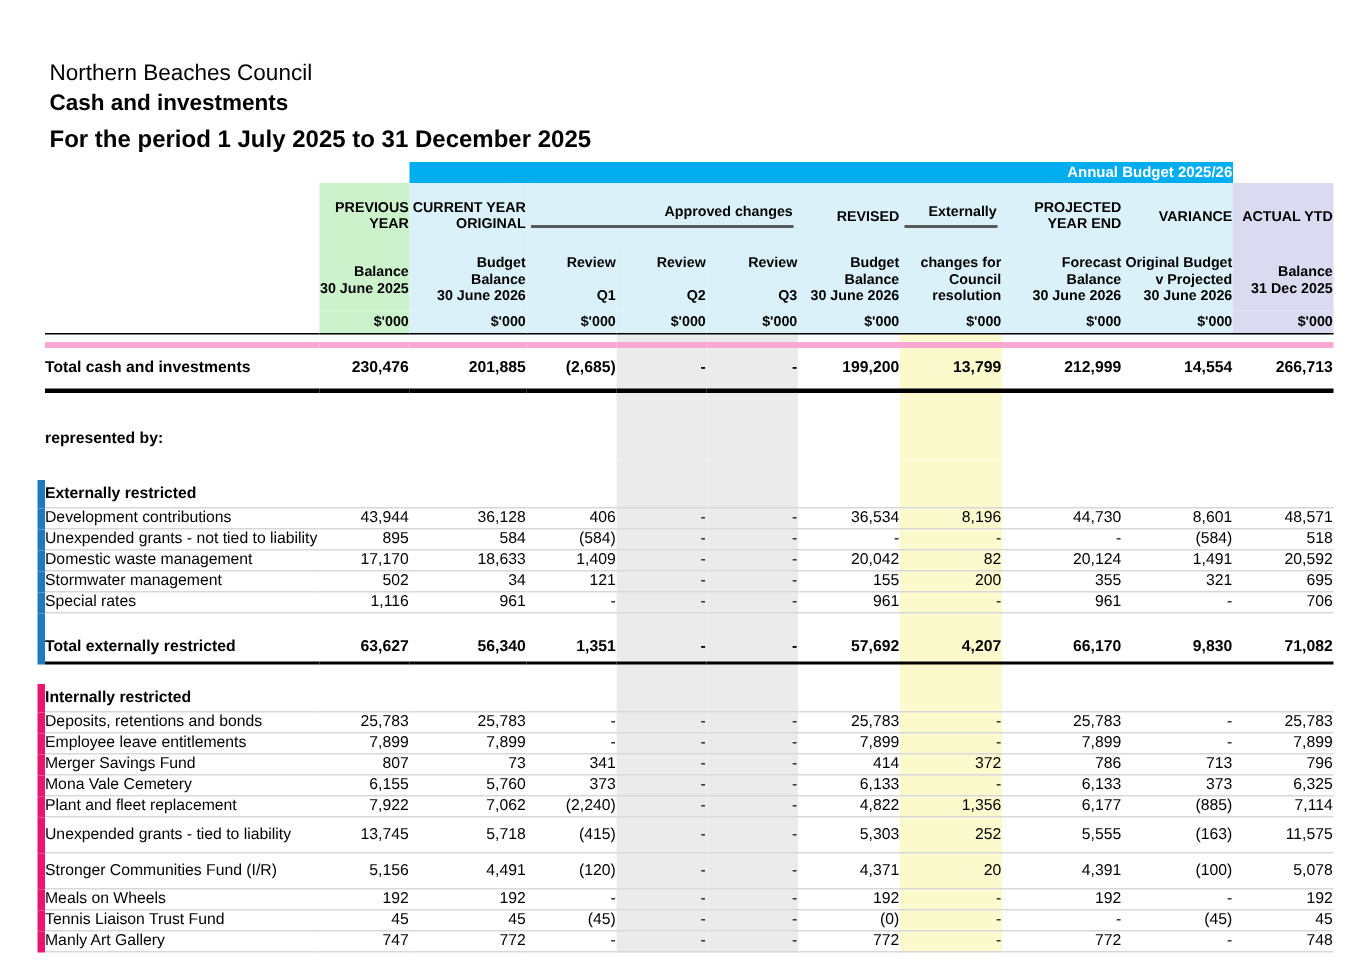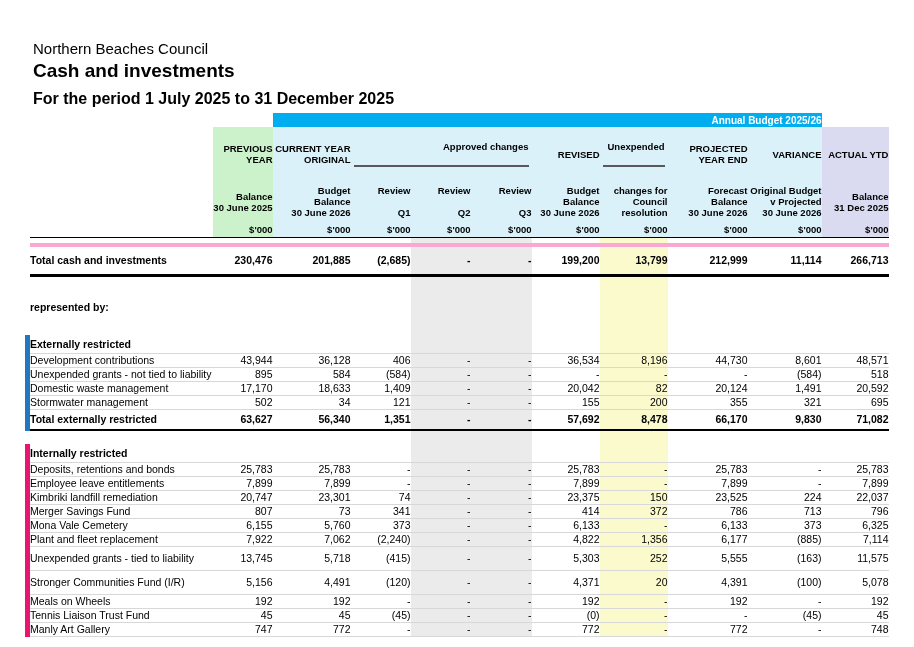--- a/index.html
+++ b/index.html
@@ -3,55 +3,55 @@
 <meta charset="utf-8">
 <style>
   html,body { margin:0; padding:0; background:#fff; }
   .page {
     position:relative; width:914px; height:647px; overflow:hidden;
     background:#fff; color:#000;
     font-family:"Liberation Sans","DejaVu Sans",sans-serif;
   }
   .doc-head { padding:40px 0 0 33px; }
   .org    { font-size:15px; margin:0 0 3px 0; font-weight:normal; }
-  .title  { font-size:19px; font-weight:bold; margin:0 0 8px 0; }
+  .title  { font-size:15px; font-weight:bold; margin:0 0 8px 0; }
   .period { font-size:16px; font-weight:bold; margin:0 0 5px 0; }
 
   table.fin { border-collapse:collapse; table-layout:fixed; margin-left:25px; }
   table.fin th, table.fin td { padding:0; }
 
   thead th {
     font-weight:bold; font-size:9.5px; line-height:11px;
     text-align:right; white-space:pre-line; vertical-align:middle;
   }
   .band-row th { height:14px; }
   .band-row th.band { background:var(--band-cyan); color:#fff; font-size:10px; }
   .h1-row th { height:30px; }
   .h2-row th { height:41px; }
   .h3-row th { height:15px; border-bottom:1.5px solid #000; }
   .bg-g { background:var(--header-green); }
   .bg-b { background:var(--header-blue); }
   .bg-l { background:var(--header-lavender); }
   th.ul-cell { vertical-align:bottom; }
-  th.ul-cell .ul { display:block; margin:14px 3px; padding-bottom:13px; border-bottom:2px solid #595959; }
+  th.ul-cell .ul { display:block; margin:14px 3px; padding-bottom:3px; border-bottom:2px solid #595959; }
 
   tbody td { font-size:10.5px; line-height:13px; vertical-align:middle; }
   td.lbl { text-align:left; padding:2px 2px 2px 3px; border-left:5px solid transparent; }
   td.num { text-align:right; padding:2px 6px 2px 0; }
   .col4, .col5 { background:var(--col-gray); }
   .col7 { background:var(--col-yellow);margin-top:42px; }
 
   tr.r-grand_total td { font-weight:bold; border-top:4px solid #f9a8d4; border-bottom:3px solid #000; padding-top:7px; padding-bottom:7px; }
   tr.r-spacer_sm td { height:5px; }
   tr.r-note td { font-weight:bold; padding-top:24px; padding-bottom:8px; }
   tr.r-spacer td { height:13px; }
   tr.r-section_head td { font-weight:bold; border-bottom:1px solid #D8D8D8; padding-top:3px; padding-bottom:2px; }
   tr.r-data td { border-bottom:1px solid #D8D8D8; }
   tr.tall td { padding-top:5px; padding-bottom:5px; }
-  tr.r-section_total td { font-weight:bold; border-top:1.5px solid #000; border-bottom:2.5px solid #000; padding-top:3px; padding-bottom:3px; }
+  tr.r-section_total td { font-weight:bold; border-top:1.5px solid #000; border-bottom:2.5px solid #000; padding-top:16px; padding-bottom:3px; }
   tr.sec-ext td.lbl { border-left-color:var(--bar-blue); }
   tr.sec-int td.lbl { border-left-color:var(--bar-pink); }
 </style>
 </head>
 <body>
 
 <div class="page">
   <div class="doc-head">
     <p class="org">Northern Beaches Council</p>
     <p class="title">Cash and investments</p>
@@ -77,21 +77,21 @@
         <th colspan="2"></th>
         <th class="band" colspan="8">Annual Budget 2025/26</th>
         <th></th>
       </tr>
       <tr class="h1-row">
         <th></th>
         <th class="bg-g">PREVIOUS YEAR</th>
         <th class="bg-b">CURRENT YEAR ORIGINAL</th>
         <th class="bg-b ul-cell" colspan="3"><span class="ul">Approved changes</span></th>
         <th class="bg-b">REVISED</th>
-        <th class="bg-b ul-cell"><span class="ul">Unexpended</span></th>
+        <th class="bg-b ul-cell"><span class="ul">Externally</span></th>
         <th class="bg-b">PROJECTED
 YEAR END</th>
         <th class="bg-b">VARIANCE</th>
         <th class="bg-l">ACTUAL YTD</th>
       </tr>
       <tr class="h2-row">
         <th></th>
         <th class="bg-g">Balance
 30 June 2025</th>
         <th class="bg-b">Budget
@@ -152,21 +152,21 @@
         <tr class="r-grand_total">
           <td class="lbl">Total cash and investments</td>
           <td class="num col1">230,476</td>
           <td class="num col2">201,885</td>
           <td class="num col3">(2,685)</td>
           <td class="num col4">-</td>
           <td class="num col5">-</td>
           <td class="num col6">199,200</td>
           <td class="num col7">13,799</td>
           <td class="num col8">212,999</td>
-          <td class="num col9">11,114</td>
+          <td class="num col9">14,554</td>
           <td class="num col10">266,713</td>
         </tr>
         <tr class="r-note">
           <td class="lbl">represented by:</td>
           <td class="num col1"></td>
           <td class="num col2"></td>
           <td class="num col3"></td>
           <td class="num col4"></td>
           <td class="num col5"></td>
           <td class="num col6"></td>
@@ -246,29 +246,42 @@
           <td class="num col2">34</td>
           <td class="num col3">121</td>
           <td class="num col4">-</td>
           <td class="num col5">-</td>
           <td class="num col6">155</td>
           <td class="num col7">200</td>
           <td class="num col8">355</td>
           <td class="num col9">321</td>
           <td class="num col10">695</td>
         </tr>
+        <tr class="r-data sec-ext">
+          <td class="lbl">Special rates</td>
+          <td class="num col1">1,116</td>
+          <td class="num col2">961</td>
+          <td class="num col3">-</td>
+          <td class="num col4">-</td>
+          <td class="num col5">-</td>
+          <td class="num col6">961</td>
+          <td class="num col7">-</td>
+          <td class="num col8">961</td>
+          <td class="num col9">-</td>
+          <td class="num col10">706</td>
+        </tr>
         <tr class="r-section_total sec-ext">
           <td class="lbl">Total externally restricted</td>
           <td class="num col1">63,627</td>
           <td class="num col2">56,340</td>
           <td class="num col3">1,351</td>
           <td class="num col4">-</td>
           <td class="num col5">-</td>
           <td class="num col6">57,692</td>
-          <td class="num col7">8,478</td>
+          <td class="num col7">4,207</td>
           <td class="num col8">66,170</td>
           <td class="num col9">9,830</td>
           <td class="num col10">71,082</td>
         </tr>
         <tr class="r-spacer">
           <td class="lbl"></td>
           <td class="num col1"></td>
           <td class="num col2"></td>
           <td class="num col3"></td>
           <td class="num col4"></td>
@@ -310,33 +323,20 @@
           <td class="num col1">7,899</td>
           <td class="num col2">7,899</td>
           <td class="num col3">-</td>
           <td class="num col4">-</td>
           <td class="num col5">-</td>
           <td class="num col6">7,899</td>
           <td class="num col7">-</td>
           <td class="num col8">7,899</td>
           <td class="num col9">-</td>
           <td class="num col10">7,899</td>
-        </tr>
-        <tr class="r-data sec-int">
-          <td class="lbl">Kimbriki landfill remediation</td>
-          <td class="num col1">20,747</td>
-          <td class="num col2">23,301</td>
-          <td class="num col3">74</td>
-          <td class="num col4">-</td>
-          <td class="num col5">-</td>
-          <td class="num col6">23,375</td>
-          <td class="num col7">150</td>
-          <td class="num col8">23,525</td>
-          <td class="num col9">224</td>
-          <td class="num col10">22,037</td>
         </tr>
         <tr class="r-data sec-int">
           <td class="lbl">Merger Savings Fund</td>
           <td class="num col1">807</td>
           <td class="num col2">73</td>
           <td class="num col3">341</td>
           <td class="num col4">-</td>
           <td class="num col5">-</td>
           <td class="num col6">414</td>
           <td class="num col7">372</td>

